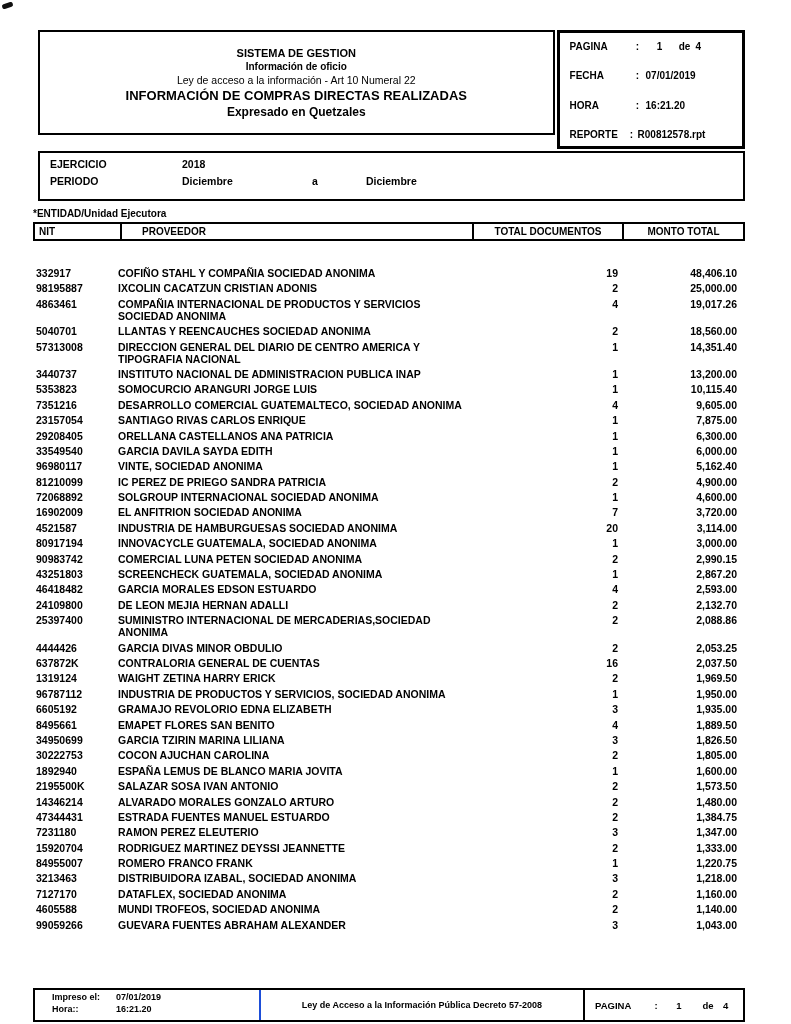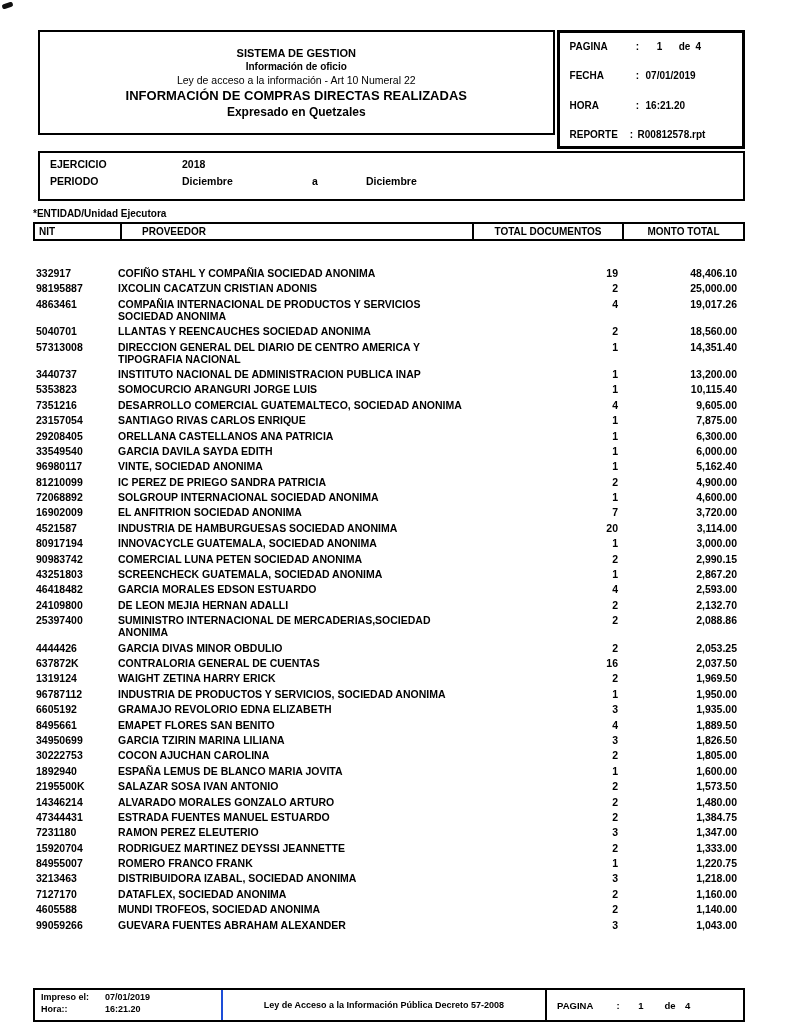--- a/index.html
+++ b/index.html
@@ -68,21 +68,21 @@
   .c-nit{width:85px;padding-left:3px;}
   .c-prov{width:350px;padding-right:4px;}
   .c-docs{width:152px;text-align:right;padding-right:2px;}
   .c-monto{flex:1;text-align:right;padding-right:8px;}
   
   .footer{
     position:absolute;left:33px;right:46px;top:988px;height:30px;
     border:2px solid #000;display:flex;
   }
   .f-cell{box-sizing:border-box;height:100%;}
-  .f-left{width:186px;padding:2px 0 0 6px;}
+  .f-left{width:224px;padding:2px 0 0 17px;}
   .f-line{display:flex;font-size:9px;font-weight:bold;margin-bottom:2px;}
   .f-line .lbl{width:64px;}
   .f-center{
     width:326px;border-left:2px solid #1d4ed8;border-right:2px solid #000;
     display:flex;align-items:center;justify-content:center;
     font-size:9px;font-weight:600;text-align:center;
   }
   .f-right{
     flex:1;display:flex;align-items:center;padding-left:10px;
     font-size:9.5px;font-weight:bold;gap:0;

